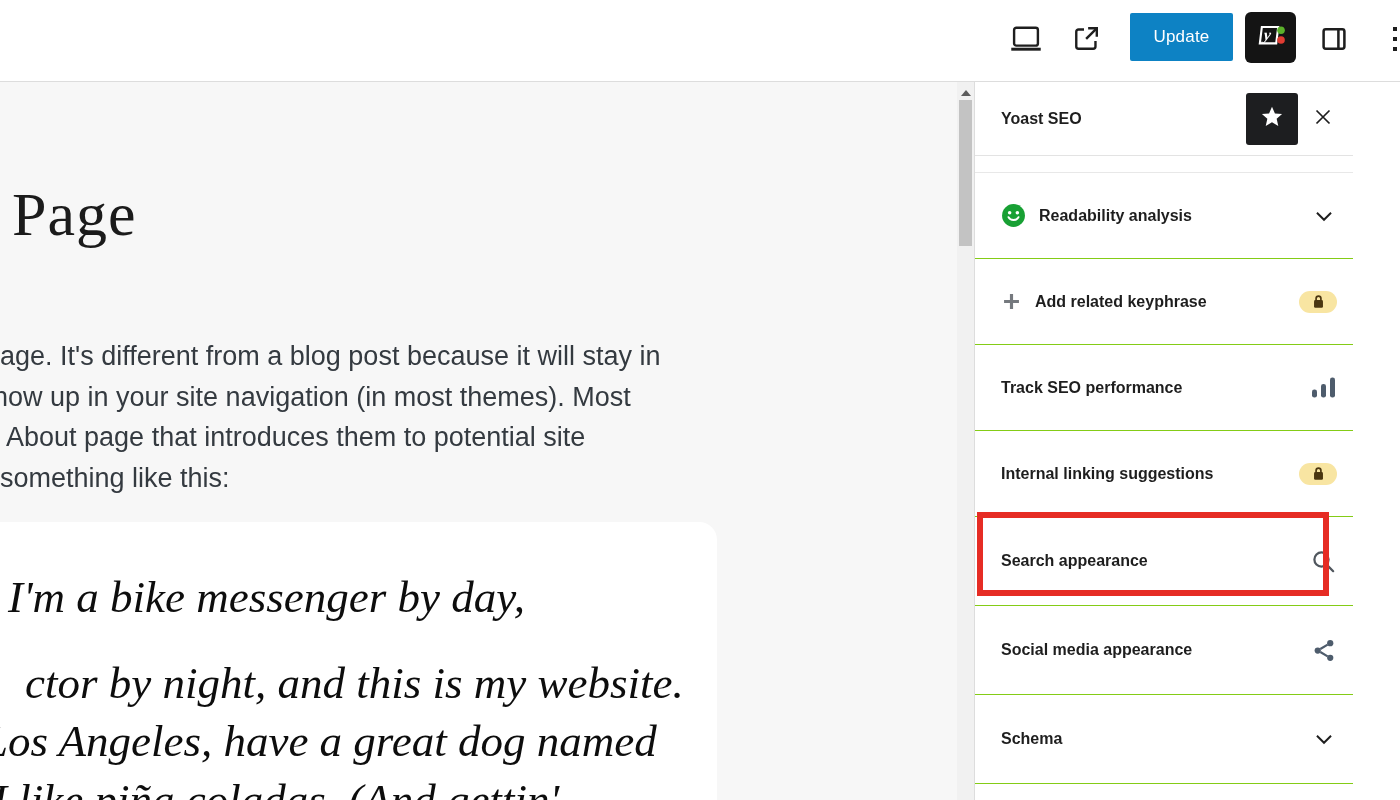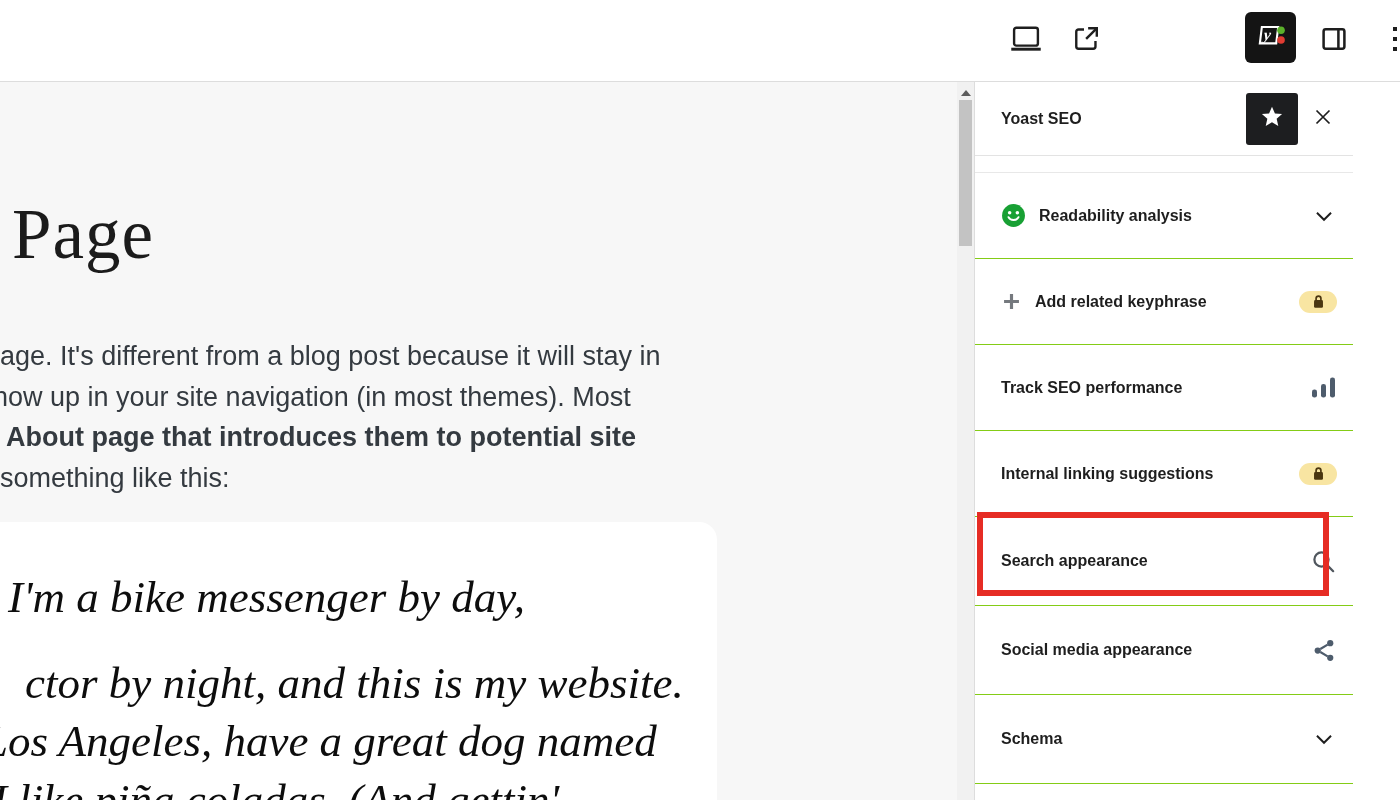--- a/index.html
+++ b/index.html
@@ -15,25 +15,25 @@
           background:transparent;border:none;padding:0;cursor:pointer;}
   .btn-view{left:1004px;top:18px;width:44px;height:44px;}
   .btn-preview{left:1064px;top:18px;width:44px;height:44px;}
   .btn-update{left:1130px;top:13px;width:103px;height:48px;background:#0d82c4;border-radius:2px;
               color:#ffffff;font-size:17px;font-weight:400;letter-spacing:.2px;}
   .btn-yoast{left:1245px;top:12px;width:51px;height:51px;background:#141414;border-radius:6px;}
   .btn-settings{left:1312px;top:18px;width:44px;height:44px;}
   .btn-more{left:1378px;top:18px;width:32px;height:44px;}
   
   .canvas{position:absolute;left:0;top:82px;width:957px;height:718px;background:#f7f7f7;overflow:hidden;}
-  .page-title{position:absolute;left:12px;top:112px;font-family:"Liberation Serif",serif;
-              font-size:71px;font-weight:400;color:#1b1b1b;letter-spacing:1px;}
+  .page-title{position:absolute;left:12px;top:97px;font-family:"Liberation Serif",serif;
+              font-size:62px;font-weight:400;color:#1b1b1b;letter-spacing:1px;}
   .para{position:absolute;left:0;top:254px;font-size:27px;line-height:40.6px;color:#343a40;white-space:nowrap;}
   .para .l2{margin-left:-7px;}
-  .para .l3{margin-left:6px;font-weight:bold;}
+  .para .l3{margin-left:6px;}
   .quote-card{position:absolute;left:-30px;top:440px;width:747px;height:290px;background:#ffffff;
               border-radius:0 18px 0 0;}
   .qline{position:absolute;font-family:"Liberation Serif",serif;font-style:italic;
          font-size:45px;color:#0d0d0d;white-space:nowrap;}
   .q1{left:8px;top:489px;}
   .q2{left:0px;top:575px;padding-left:25px;}
   .q3{left:-17px;top:633px;}
   .q4{left:-8px;top:692px;}
   
   .scrollbar{position:absolute;left:957px;top:82px;width:17px;height:718px;background:#f1f1f1;}
@@ -99,20 +99,21 @@
   </button>
   <button class="tb-btn btn-preview">
     <span>
       <svg width="32" height="32" viewBox="0 0 24 24" fill="none">
         <path d="M10.5 4.9 H6.4 C5.4 4.9 4.7 5.6 4.7 6.6 V17.6 C4.7 18.6 5.4 19.3 6.4 19.3 H17.4 C18.4 19.3 19.1 18.6 19.1 17.6 V13.5" stroke="#1e1e1e" stroke-width="1.8"></path>
         <path d="M13.6 3.9 H20.1 V10.4" stroke="#1e1e1e" stroke-width="1.8"></path>
         <path d="M20 4 L12.1 11.9" stroke="#1e1e1e" stroke-width="1.8"></path>
       </svg>
     </span>
   </button>
+  <button class="tb-btn btn-update">Update</button>
   <button class="tb-btn btn-yoast">
     <span>
       <svg width="38" height="38" viewBox="0 0 36 36" fill="none">
         <g transform="skewX(-7) translate(8,0)">
           <rect x="2.5" y="9.5" width="15.5" height="15.5" stroke="#ffffff" stroke-width="2" fill="none"></rect>
           <text x="5.2" y="21.5" font-family="Liberation Serif, serif" font-style="italic" font-weight="bold" font-size="15" fill="#ffffff">y</text>
         </g>
         <circle cx="27.5" cy="12.5" r="3.6" fill="#5bb12a"></circle>
         <circle cx="27.5" cy="21.8" r="3.6" fill="#e13c32"></circle>
       </svg>

